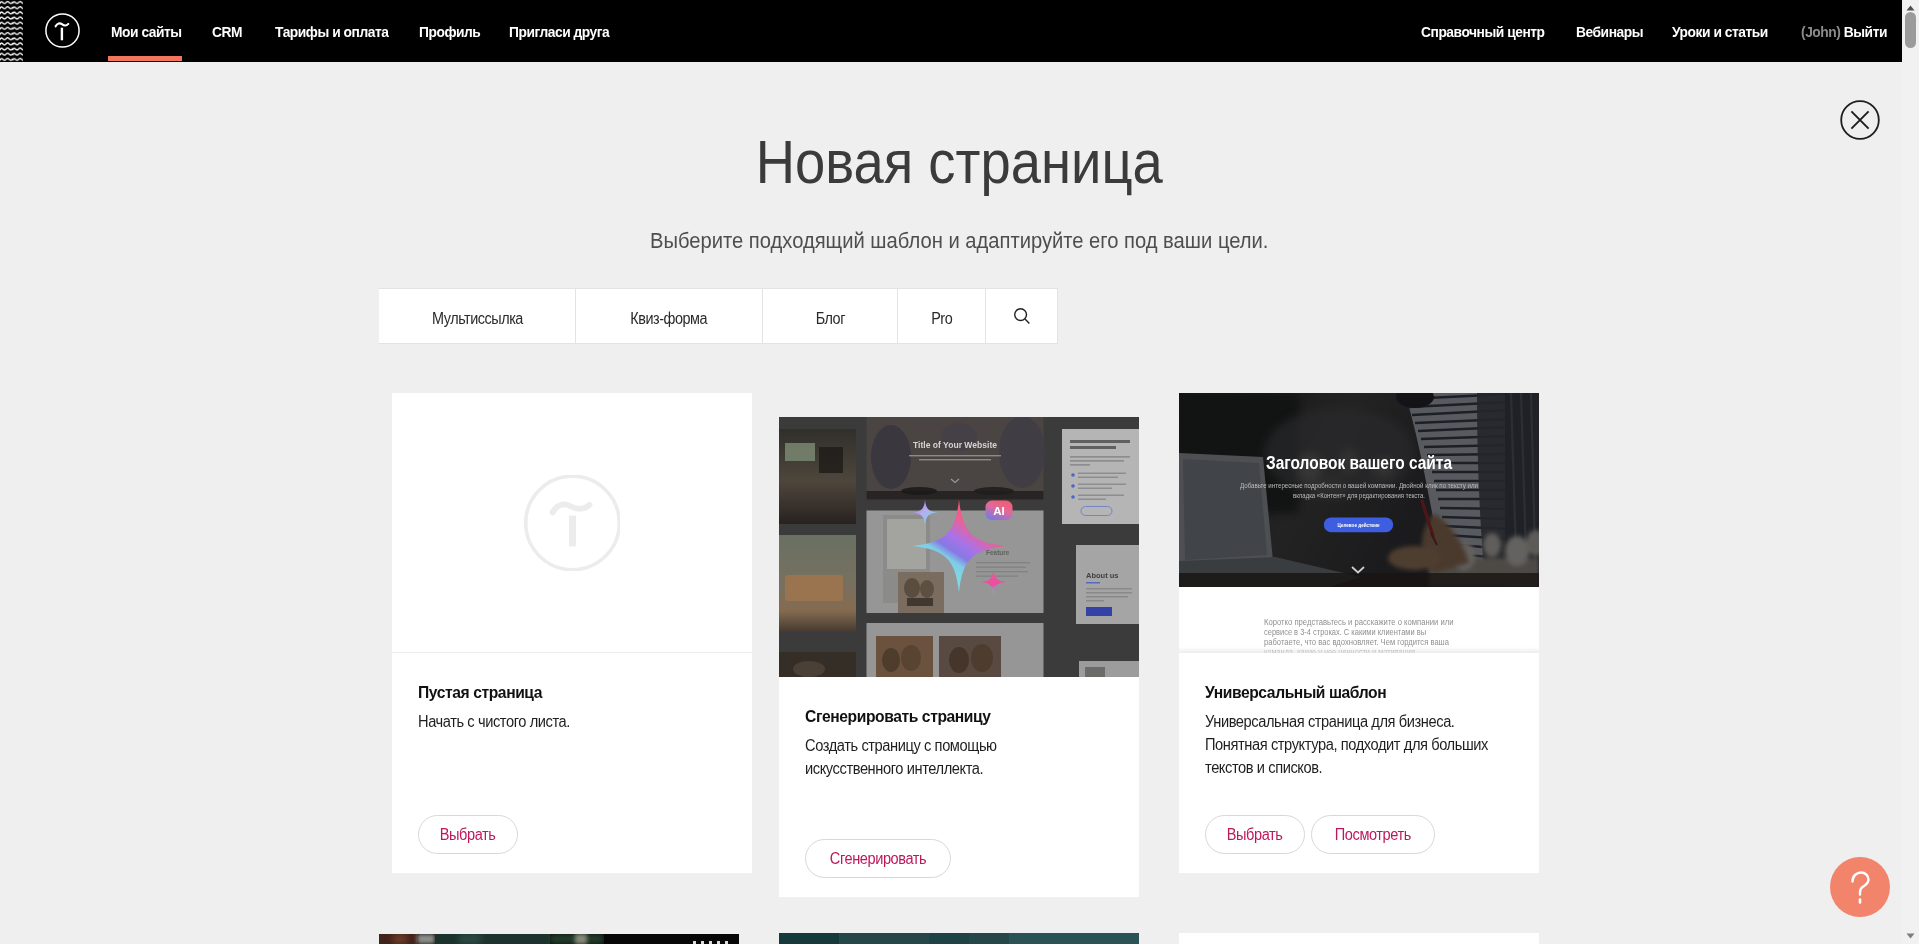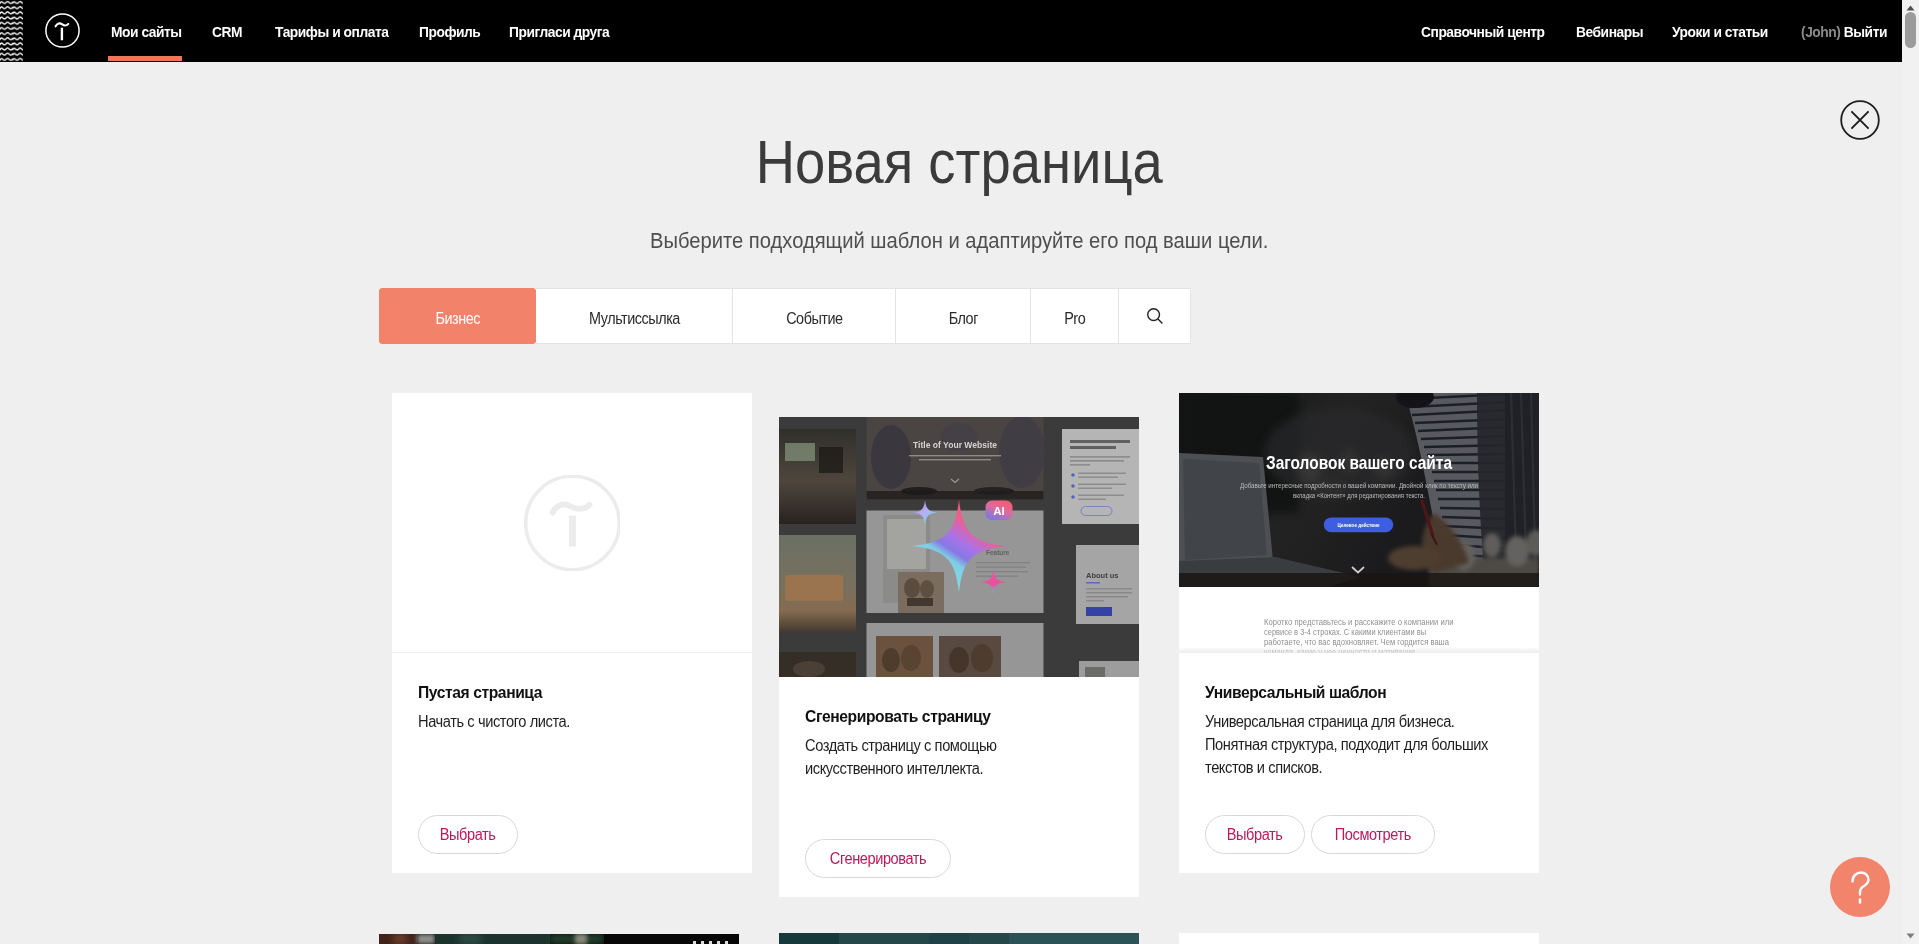--- a/index.html
+++ b/index.html
@@ -81,28 +81,25 @@
 
 <div id="title"><span>Новая страница</span></div>
 <div id="subtitle"><span>Выберите подходящий шаблон и адаптируйте его под ваши цели.</span></div>
 
 <svg id="close" width="40" height="40" viewBox="0 0 40 40">
   <circle cx="20" cy="20" r="18.8" fill="none" stroke="#1d1d1d" stroke-width="1.8"></circle>
   <path d="M11.4 11.4 L28.6 28.6 M28.6 11.4 L11.4 28.6" stroke="#1d1d1d" stroke-width="1.9"></path>
 </svg>
 
 <div id="tabs">
-  <div class="tab active first" style="width:157px;">
-      <span>Бизнес</span>
-    </div>
   <div class="tab" style="width:197px;">
       <span>Мультиссылка</span>
     </div>
-  <div class="tab" style="width:163px;">
-      <span>Событие</span>
+  <div class="tab" style="width:187px;">
+      <span>Квиз-форма</span>
     </div>
   <div class="tab" style="width:135px;text-align:right;">
       <span>Блог</span>
     </div>
   <div class="tab" style="width:88px;">
       <span>Pro</span>
     </div>
   <div class="tab" style="width:72px;">
     <svg width="18" height="18" viewBox="0 0 18 18">
         <circle cx="7.6" cy="7.6" r="5.9" fill="none" stroke="#222" stroke-width="1.4"></circle>

